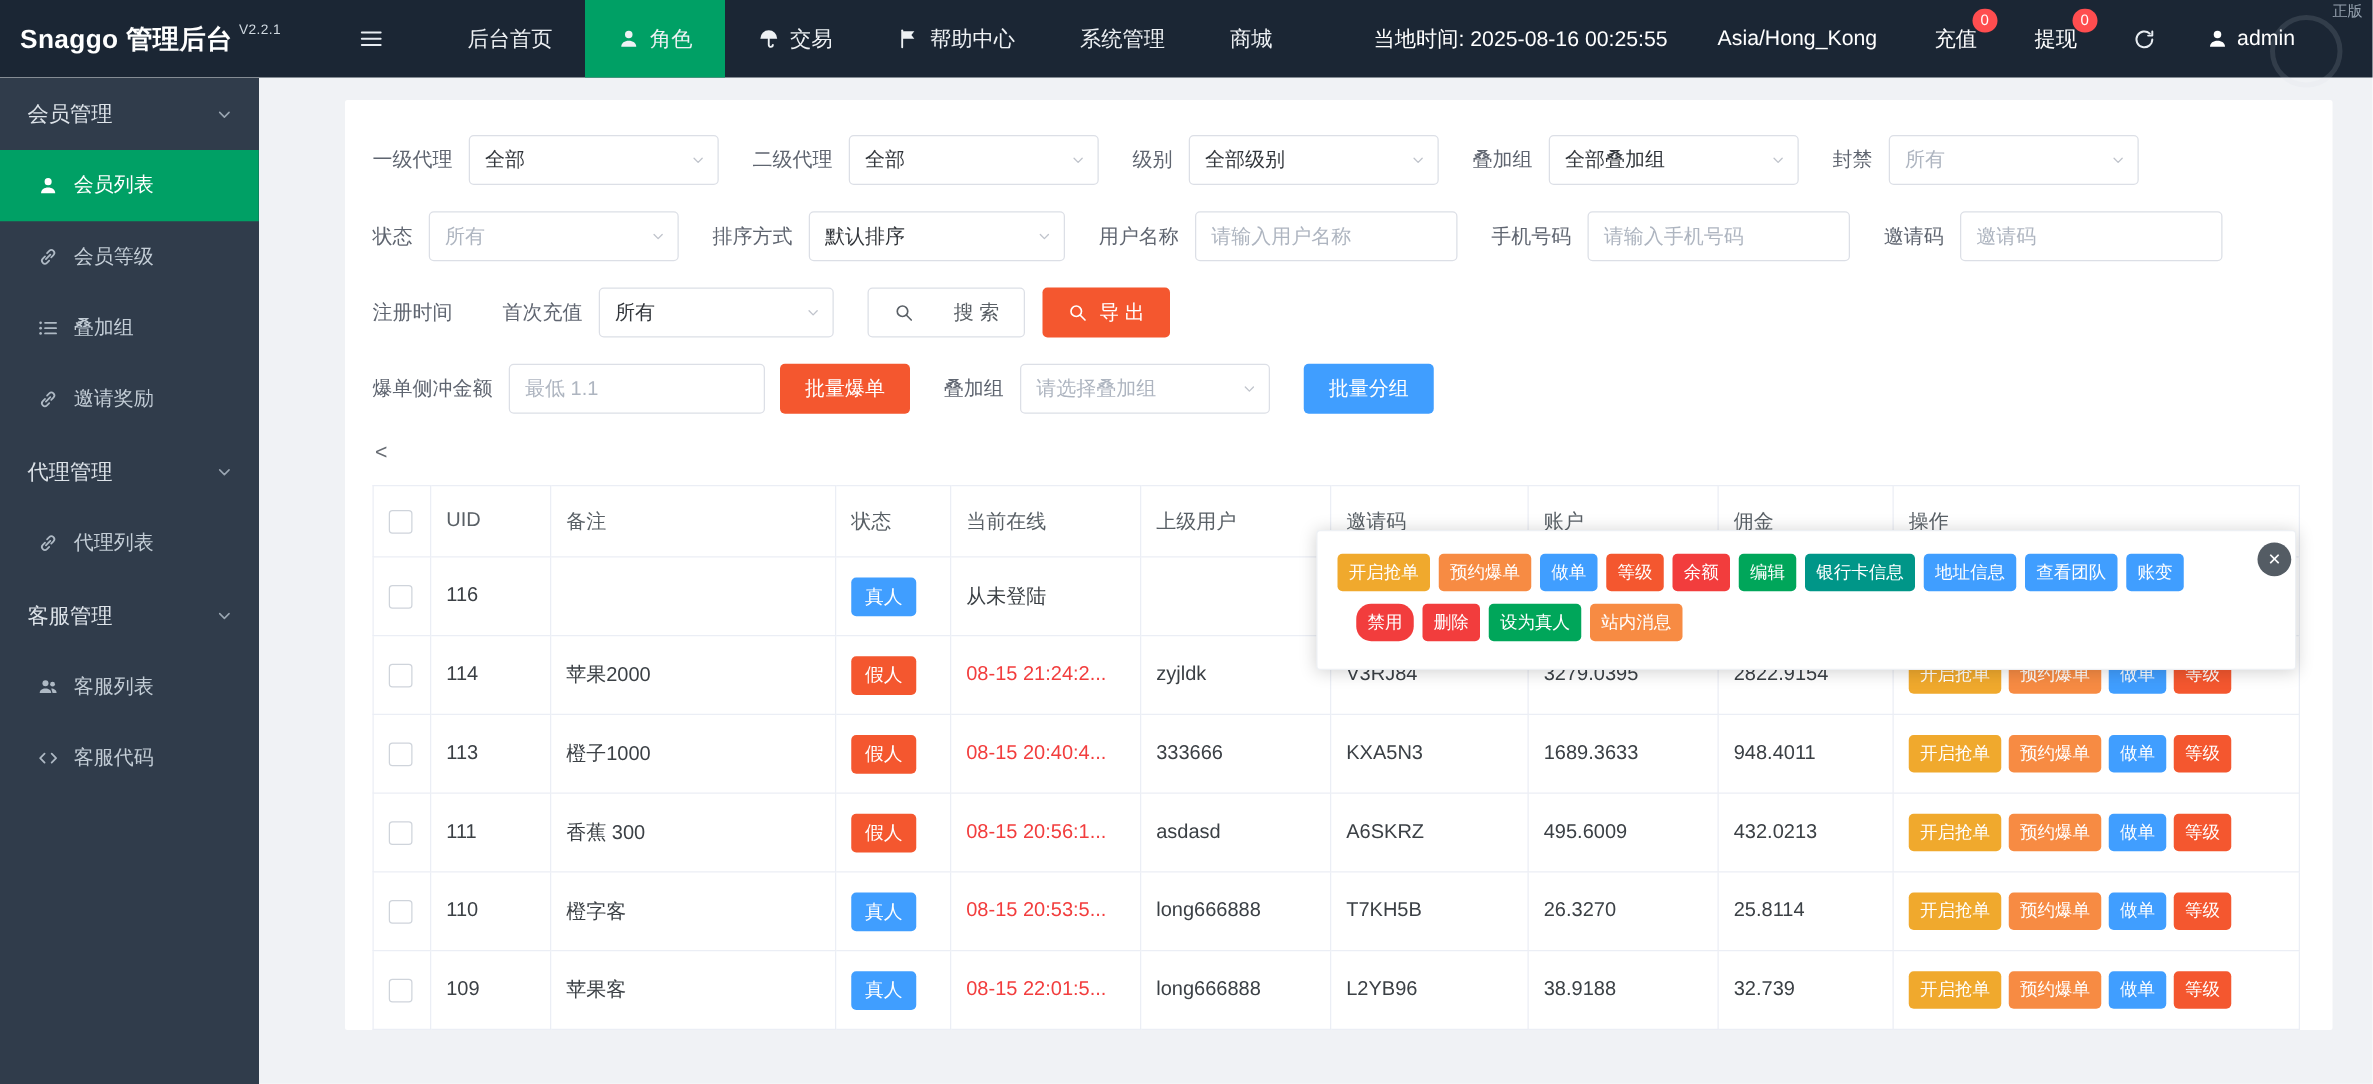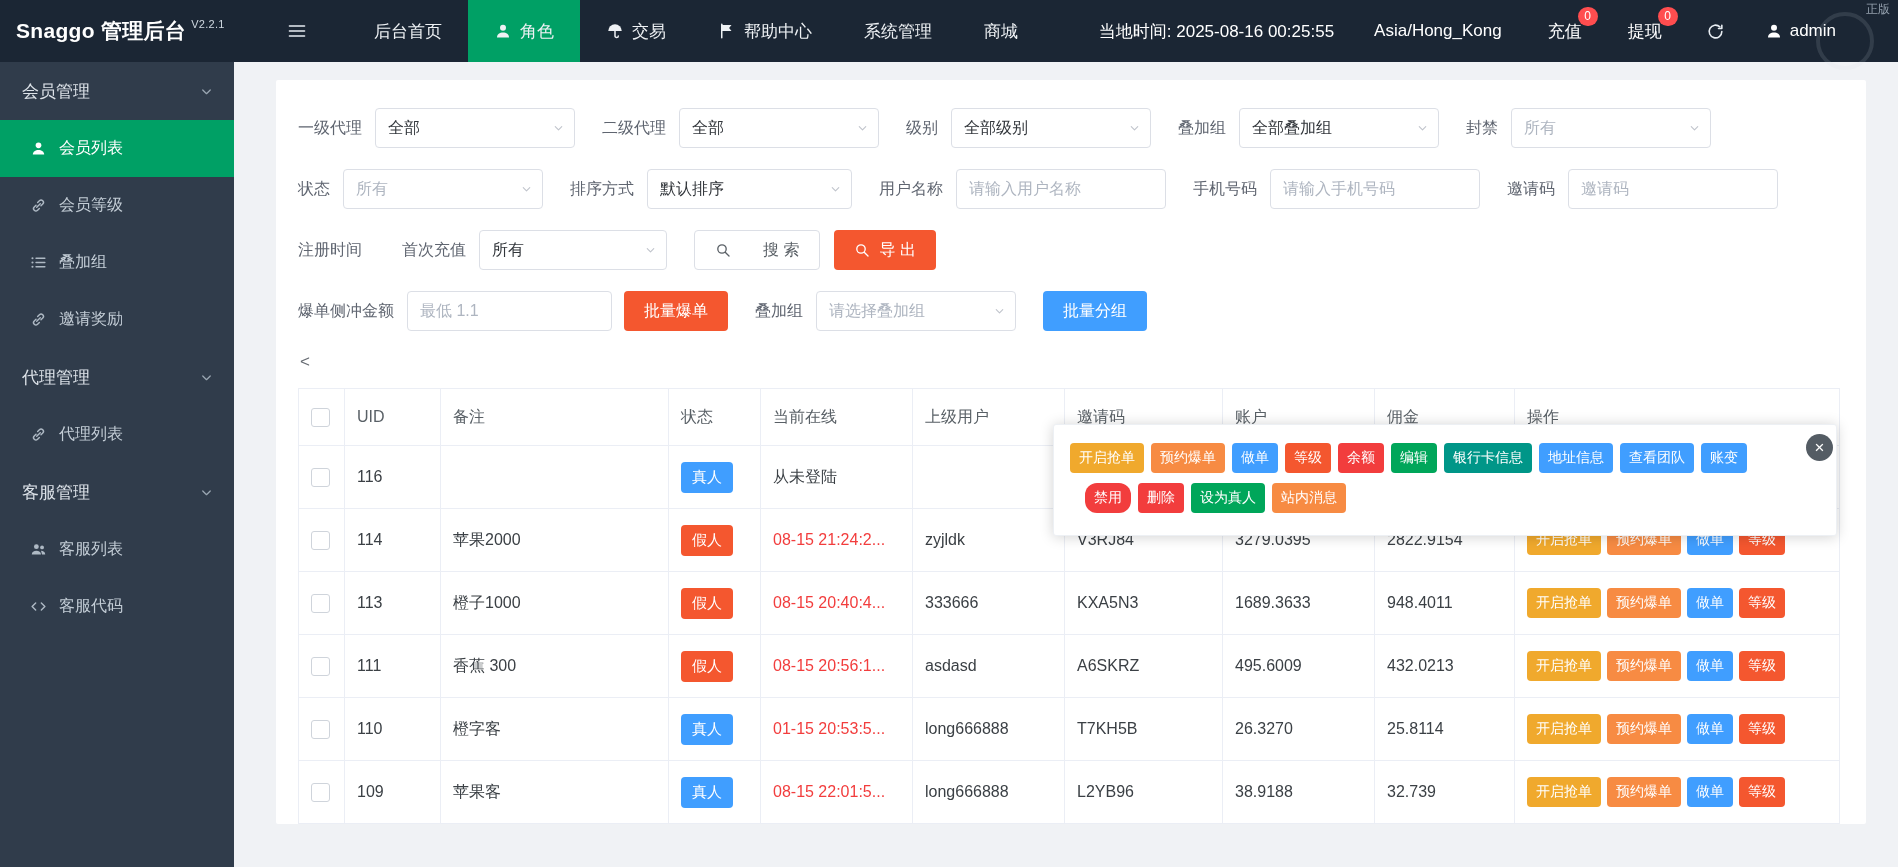--- a/index.html
+++ b/index.html
@@ -28,21 +28,21 @@
   .tb-tz { font-size:17px; margin-left:40px; }
   .tb-link { position:relative; margin-left:46px; font-size:17px; cursor:pointer; }
   .tb-badge { position:absolute; top:-13px; right:-16px; background:#ff4d4f; color:#fff; font-size:12px; min-width:20px; height:19px; line-height:19px; text-align:center; border-radius:10px; padding:0 3px; }
   .tb-refresh { margin-left:44px; cursor:pointer; display:flex; color:#e8edf2; }
   .tb-admin { margin-left:40px; display:flex; align-items:center; gap:7px; font-size:17px; cursor:pointer; }
   .corner-text { position:absolute; top:1px; right:8px; font-size:12px; color:#94a0ad; }
   .watermark { position:absolute; top:12px; right:24px; width:58px; height:58px; border-radius:50%;
     border:4px solid rgba(205,215,225,0.13); z-index:60; pointer-events:none; }
 
   
-  .sidebar { position:fixed; top:62px; left:0; width:234px; height:805px; background:#303c4b; z-index:40; }
+  .sidebar { position:fixed; top:62px; left:0; width:207px; height:805px; background:#303c4b; z-index:40; }
   .side-group { height:58px; display:flex; align-items:center; justify-content:space-between; padding:0 20px 0 22px; color:#dde3e9; font-size:17px; cursor:pointer; }
   .side-group .icon { color:#9aa6b2; }
   .side-item { height:57px; display:flex; align-items:center; gap:12px; padding-left:30px; color:#c3cdd6; font-size:16px; cursor:pointer; }
   .side-item .icon { color:#aeb9c4; }
   .side-item.active { background:#00a065; color:#fff; }
   .side-item.active .icon { color:#fff; }
 
   
   .main { margin-left:242px; }
   .bc-bar { height:61px; background:#fff; border-bottom:1px solid #e8eaec; display:flex; align-items:center; padding:0 22px 0 25px; }
@@ -526,21 +526,21 @@
                 <td><span>432.0213</span></td>
                 <td><span class="action-btn bg-yellow">开启抢单</span><span class="action-btn bg-orange">预约爆单</span><span class="action-btn bg-blue">做单</span><span class="action-btn bg-vermilion">等级</span></td>
               </tr>
               <tr>
                 <td>
                   <div class="cb"></div>
                 </td>
                 <td><span>110</span></td>
                 <td><span>橙字客</span></td>
                 <td><span class="status-badge bg-blue">真人</span></td>
-                <td><span class="online alert">01-15 20:53:5...</span></td>
+                <td><span class="online alert">08-15 20:53:5...</span></td>
                 <td><span>long666888</span></td>
                 <td><span>T7KH5B</span></td>
                 <td><span>26.3270</span></td>
                 <td><span>25.8114</span></td>
                 <td><span class="action-btn bg-yellow">开启抢单</span><span class="action-btn bg-orange">预约爆单</span><span class="action-btn bg-blue">做单</span><span class="action-btn bg-vermilion">等级</span></td>
               </tr>
               <tr>
                 <td>
                   <div class="cb"></div>
                 </td>

